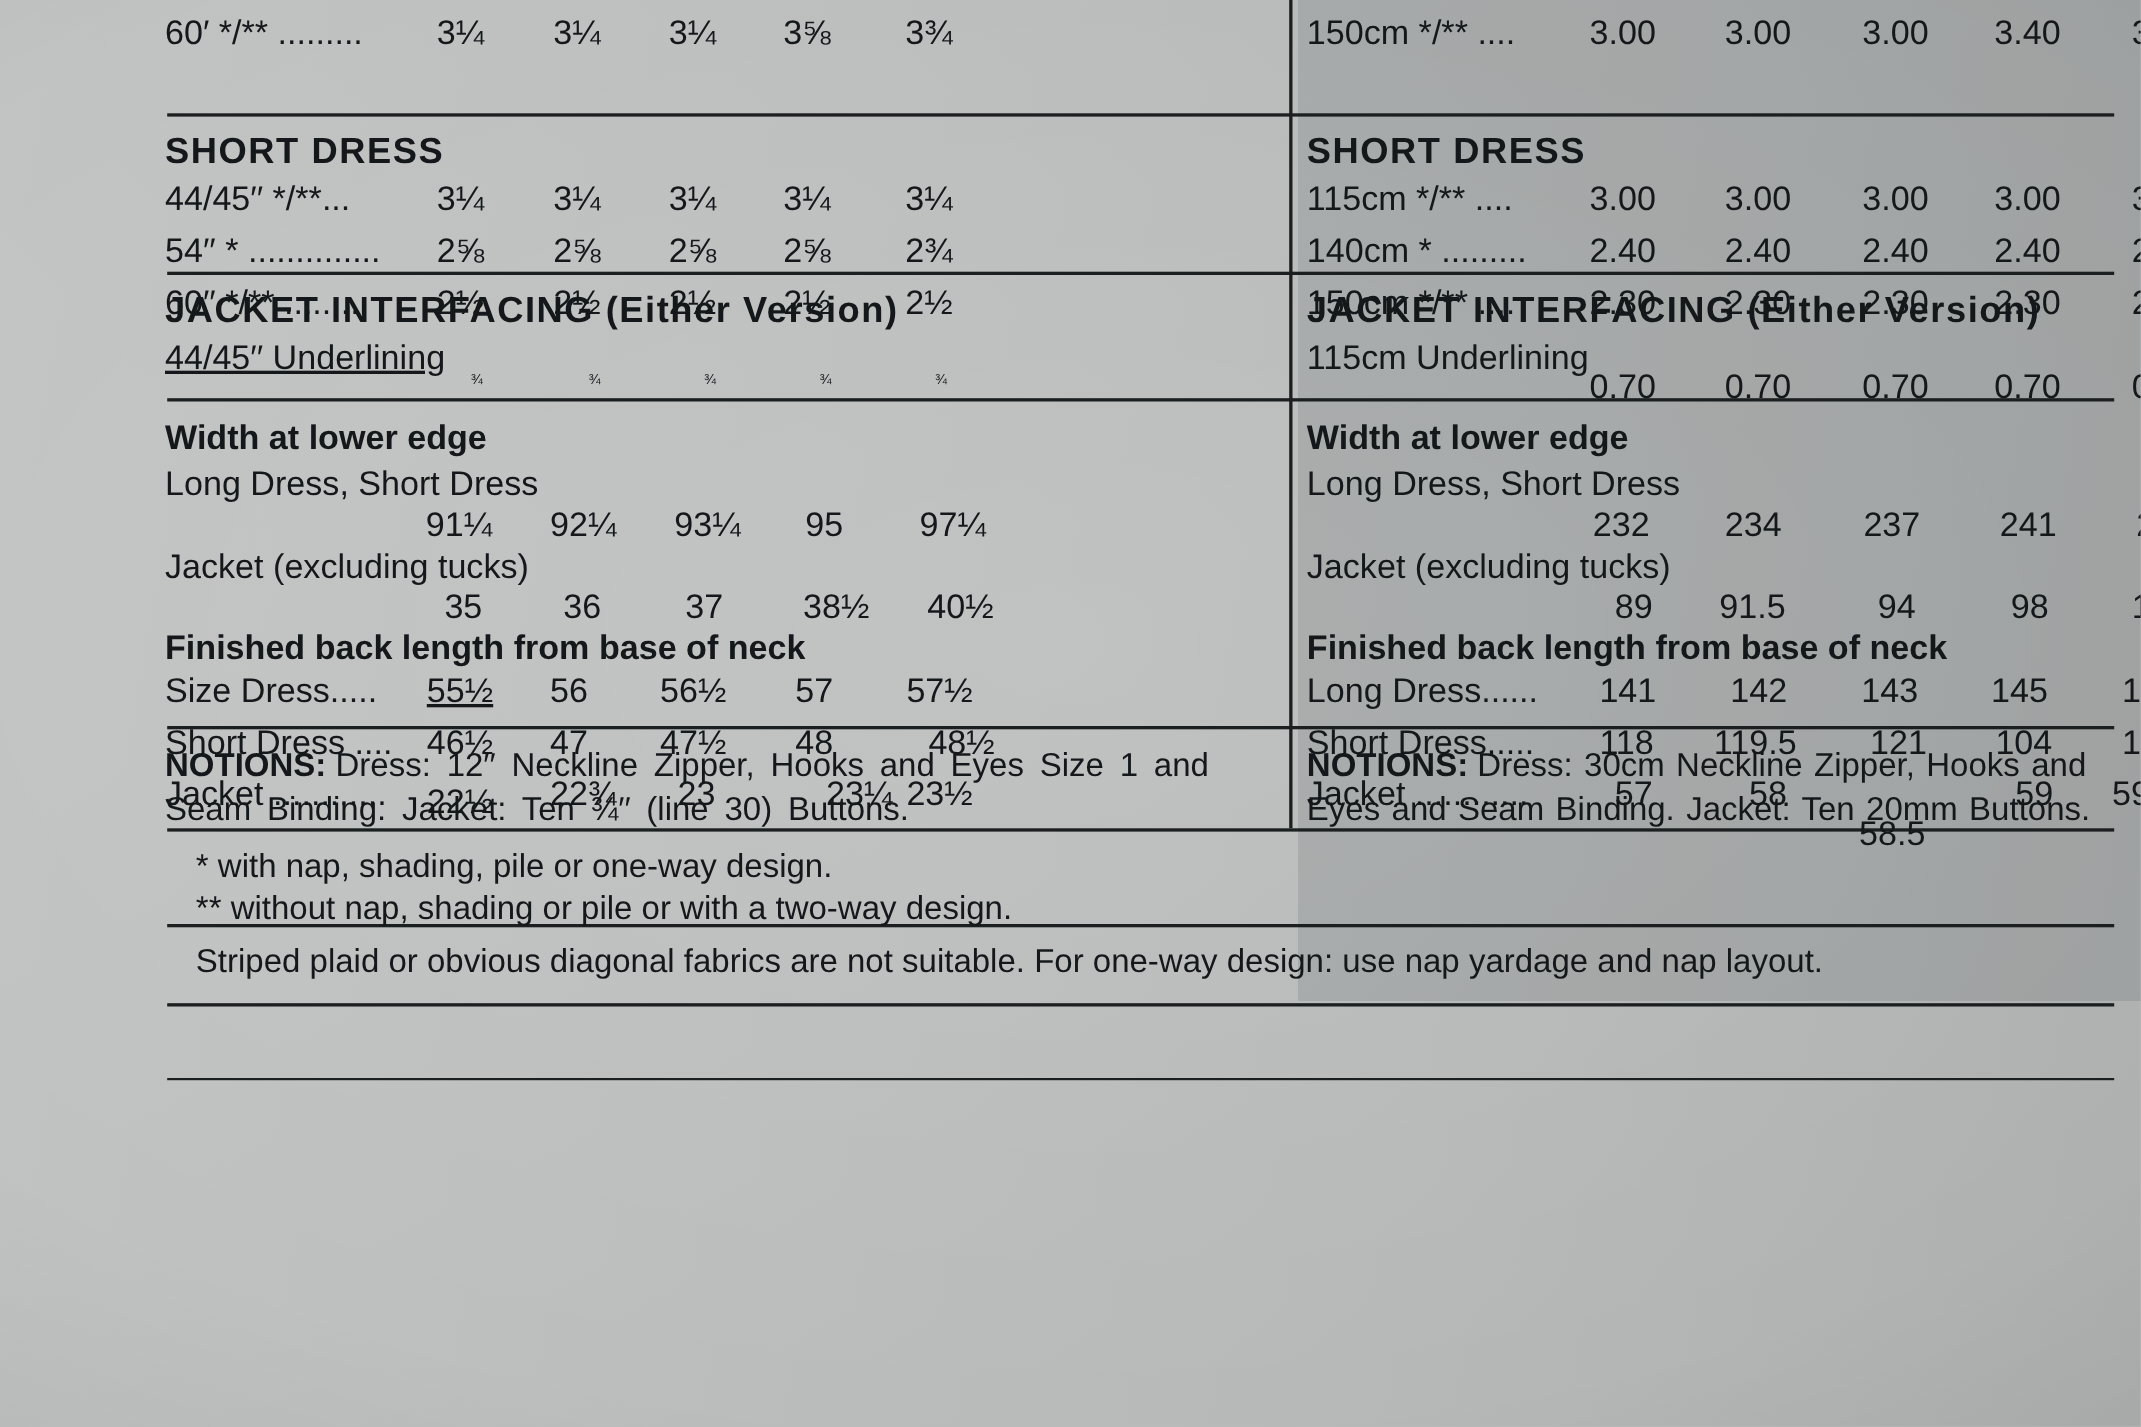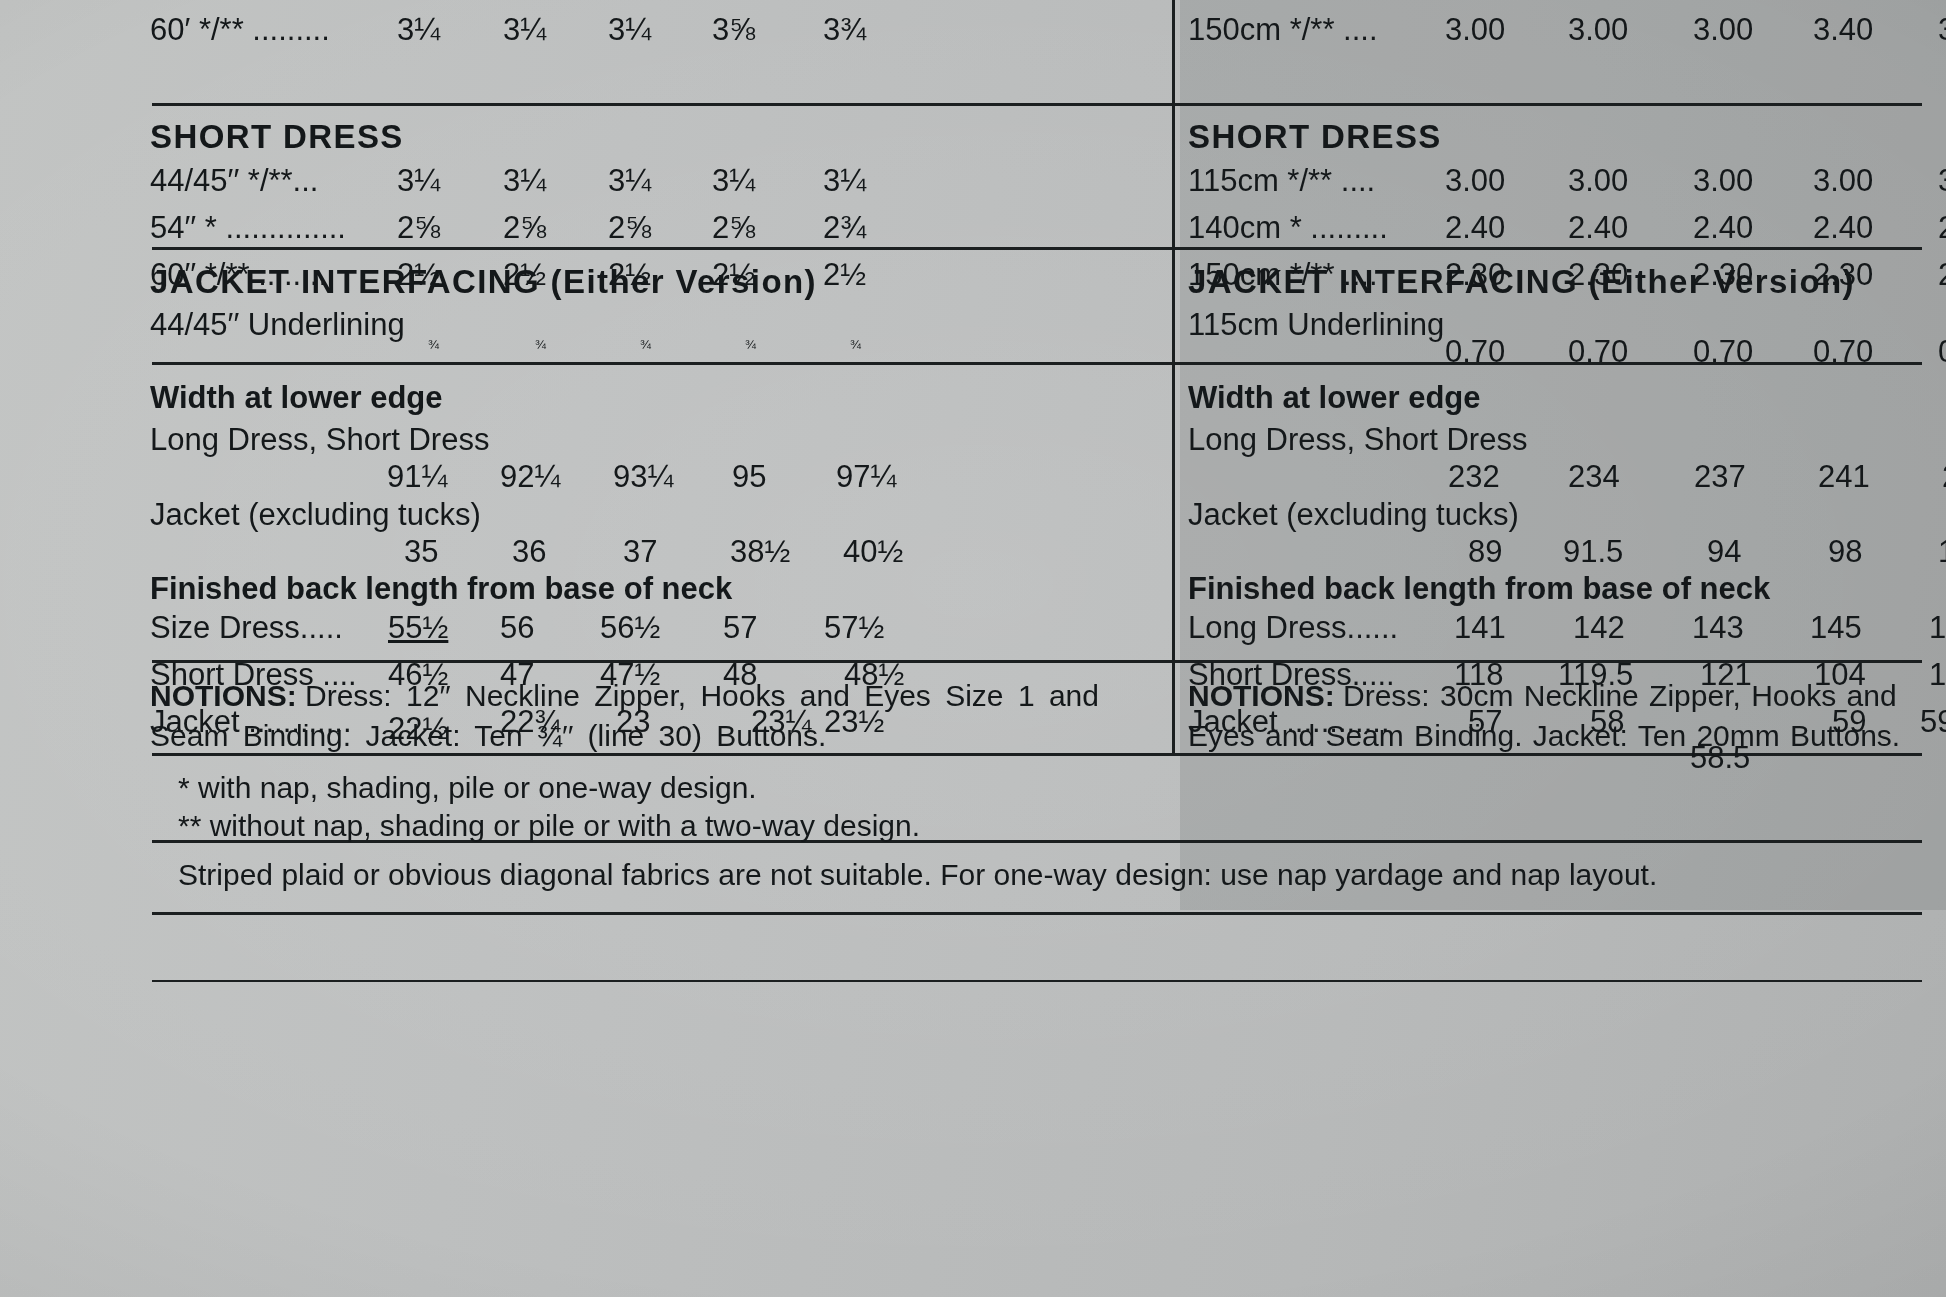--- a/index.html
+++ b/index.html
@@ -178,21 +178,21 @@
       <div class="lbl" style="left:1028px; top:297px;">150cm */** ....</div>
       <div class="num" style="left:1285px; top:297px;">2.30</div>
       <div class="num" style="left:1408px; top:297px;">2.30</div>
       <div class="num" style="left:1533px; top:297px;">2.30</div>
       <div class="num" style="left:1653px; top:297px;">2.30</div>
       <div class="num" style="left:1778px; top:297px;">2.30</div>
 
       <div class="lbl hdr" style="left:-10px; top:303px;">JACKET INTERFACING (Either Version)</div>
       <div class="lbl hdr" style="left:1028px; top:303px;">JACKET INTERFACING (Either Version)</div>
 
-      <div class="lbl" style="left:-10px; top:347px;">44/45′′ Underlining</div>
+      <div class="lbl" style="left:-10px; top:347px;text-decoration:underline;">44/45′′ Underlining</div>
       <div class="lbl" style="left:1028px; top:347px;">115cm Underlining</div>
 
       <div class="num frac" style="left:268px; top:377px;">¾</div>
       <div class="num frac" style="left:375px; top:377px;">¾</div>
       <div class="num frac" style="left:480px; top:377px;">¾</div>
       <div class="num frac" style="left:585px; top:377px;">¾</div>
       <div class="num frac" style="left:690px; top:377px;">¾</div>
 
       <div class="num" style="left:1285px; top:374px;">0.70</div>
       <div class="num" style="left:1408px; top:374px;">0.70</div>

